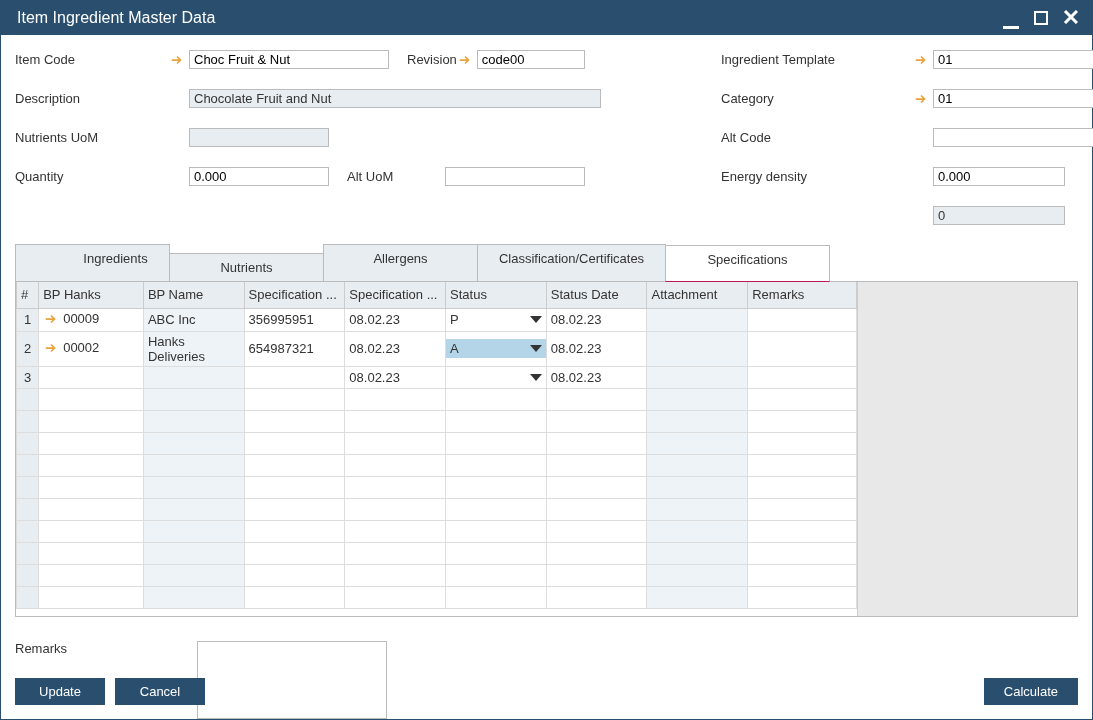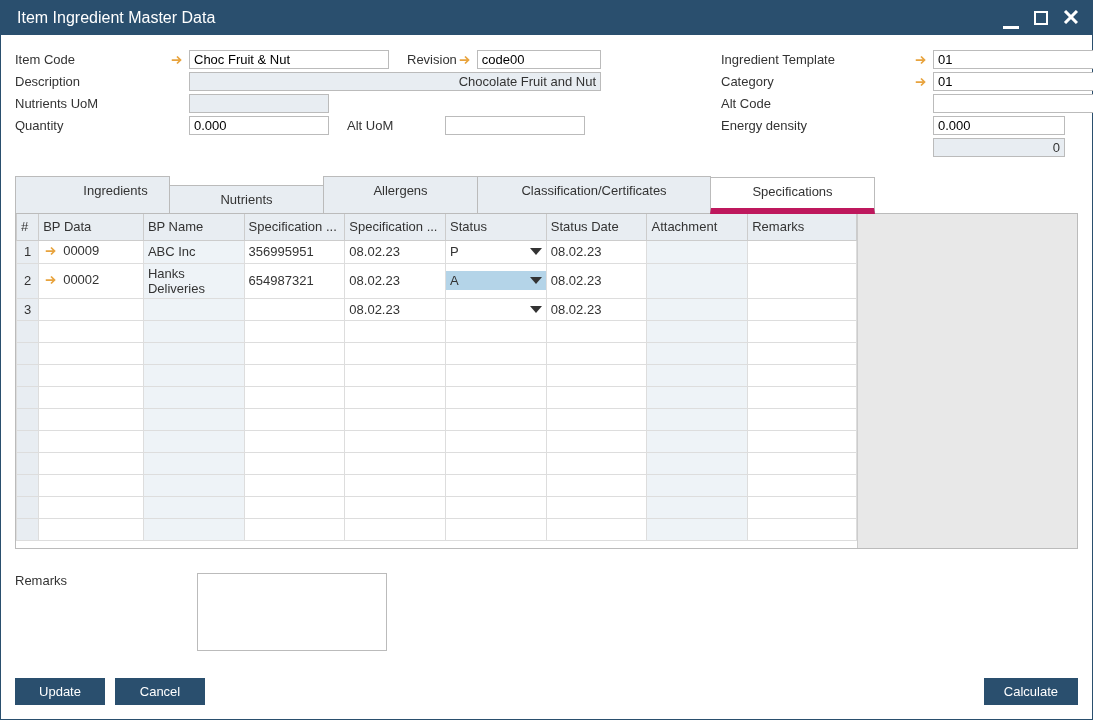--- a/index.html
+++ b/index.html
@@ -8,44 +8,44 @@
 .titlebar { background: #2a4f6e; color: #fff; height: 34px; display: flex; align-items: center; justify-content: space-between; padding: 0 10px 0 16px; }
 .titlebar-title { font-size: 16px; font-weight: normal; }
 .window-controls { display: flex; gap: 8px; align-items: center; }
 .win-btn { color: #fff; font-size: 20px; font-weight: bold; cursor: pointer; width: 22px; text-align: center; line-height: 1; }
 .minimize-icon { display: inline-block; width: 16px; height: 3px; background: #fff; position: relative; top: 4px; }
 .maximize-icon { display: inline-block; width: 14px; height: 14px; border: 2px solid #fff; }
 .close-x { font-size: 22px; }
 
 .form-area { padding: 14px 14px 0 14px; }
 .form-cols { display: flex; gap: 120px; }
-.form-left, .form-right { display: flex; flex-direction: column; gap: 1px; }
+.form-left, .form-right { display: flex; flex-direction: column; gap: 18px; }
 .form-row { display: flex; align-items: center; height: 21px; }
 .lbl { width: 154px; font-size: 13px; color: #333; }
 .lbl-r { width: 192px; font-size: 13px; color: #333; }
 .arrow-link { display: inline-flex; align-items: center; justify-content: center; width: 16px; height: 16px; cursor: pointer; margin-right: 4px; }
 .arrow-svg { width: 14px; height: 14px; }
 .input { border: 1px solid #bbb; background: #fff; height: 19px; padding: 0 4px; font-size: 13px; }
-.input.ro { background: #e8edf2; color: #333; text-align: right; }
+.input.ro { background: #e8edf2; color: #333; }
 .w-200 { width: 200px; }
 .w-140 { width: 140px; }
-.w-120 { width: 124px; }
+.w-120 { width: 108px; }
 .w-170 { width: 170px; }
 .rev-group { display: flex; align-items: center; }
 .rev-lbl { margin-left: 18px; }
 
 .tabs-wrap { margin: 18px 14px 0 14px; }
 .tabs { display: flex; border-bottom: 1px solid #bbb; }
 .tab { flex: 0 0 auto; padding: 6px 0; text-align: center; border: 1px solid #bbb; border-bottom: none; background: #e8edf2; cursor: pointer; font-size: 13px; margin-right: -1px; }
 .tab:nth-child(1){ width: 155px; padding-left: 46px; }
 .tab:nth-child(2){ width: 155px; margin-top: 9px; }
 .tab:nth-child(3){ width: 155px; }
-.tab:nth-child(4){ width: 234px; }
+.tab:nth-child(4){ width: 189px; }
 .tab:nth-child(5){ width: 165px; }
-.tab.active { background: #fff; position: relative; top: 1px; border-bottom: 6px solid #be185d; }
+.tab.active { background: #fff; position: relative; top: 1px; border-bottom: 1px solid #be185d; }
 
 .grid-wrap { border: 1px solid #bbb; border-top: none; height: 335px; display: flex; }
 .grid-main { flex: 1; overflow: hidden; }
 .grid-side { width: 220px; background: #e8e8e8; border-left: 1px solid #ccc; }
 
 table.grid { border-collapse: collapse; width: 100%; table-layout: fixed; }
 .grid th { background: #e8edf2; border: 1px solid #ccc; border-top: none; font-weight: normal; text-align: left; padding: 4px 4px; height: 26px; font-size: 13px; }
 .grid td { border: 1px solid #ddd; padding: 2px 4px; height: 22px; font-size: 13px; background: #fff; }
 .grid td.rownum { background: #e8edf2; text-align: center; }
 .grid td.bpname-cell { background: #eef3f7; }
@@ -176,21 +176,21 @@
               <col class="col-spec1">
               <col class="col-spec2">
               <col class="col-status">
               <col class="col-statusdate">
               <col class="col-attach">
               <col class="col-remarks">
           </colgroup>
           <thead>
             <tr>
               <th>#</th>
-              <th>BP Data</th>
+              <th>BP Hanks</th>
               <th>BP Name</th>
               <th>Specification ...</th>
               <th>Specification ...</th>
               <th>Status</th>
               <th>Status Date</th>
               <th>Attachment</th>
               <th>Remarks</th>
             </tr>
           </thead>
           <tbody id="grid-body">

